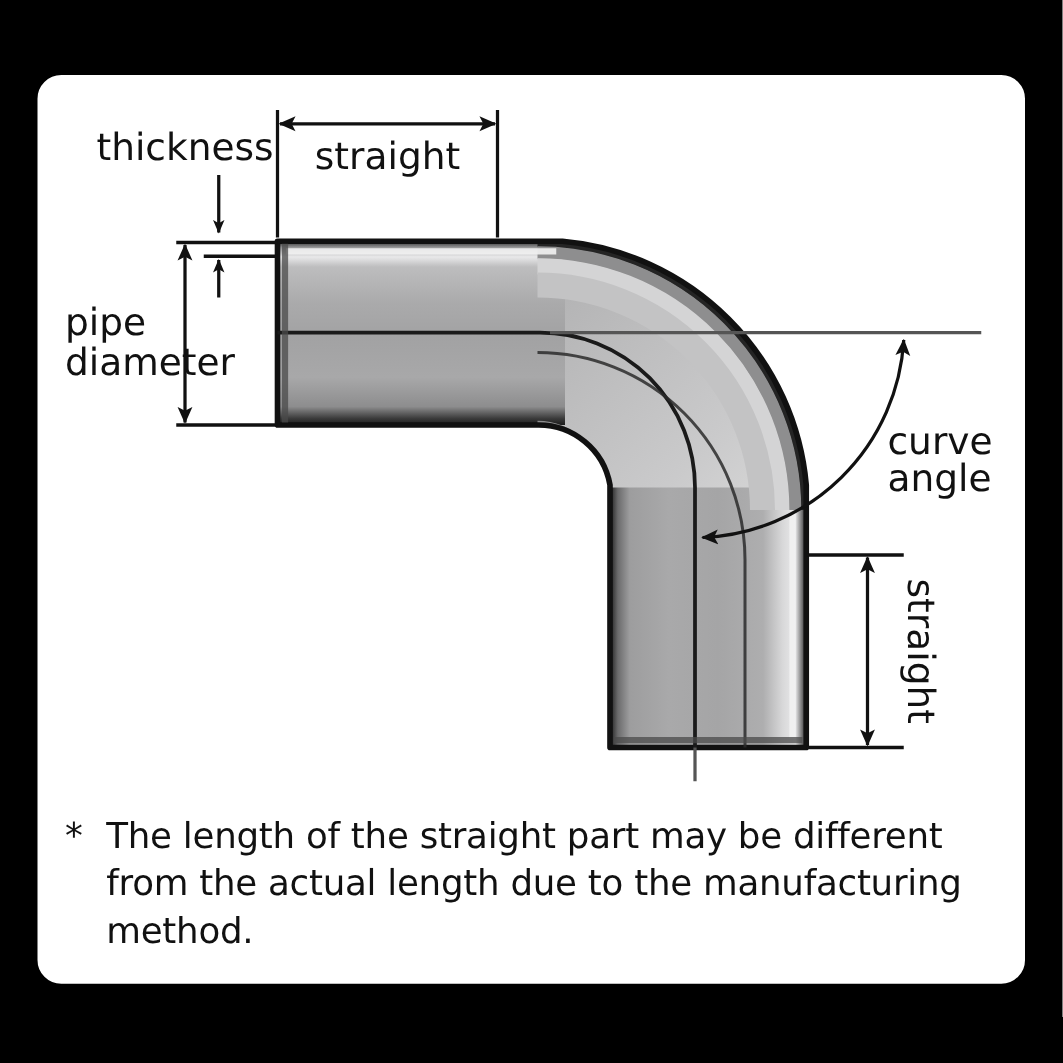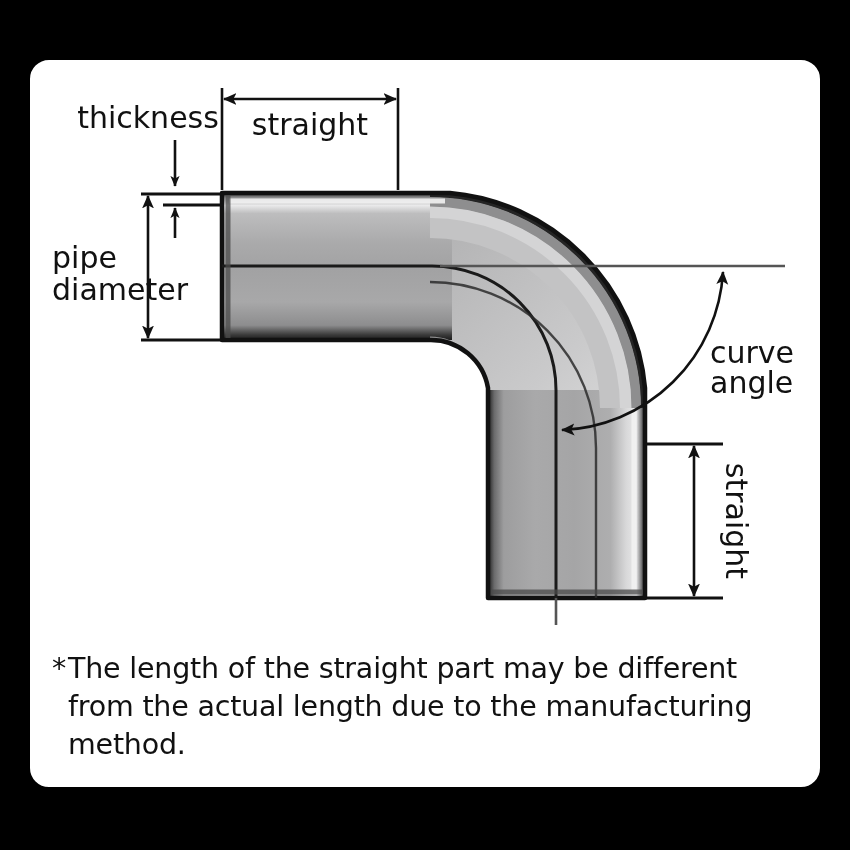--- a/index.html
+++ b/index.html
@@ -24,21 +24,21 @@
   .note{
     position:absolute;
     left:52px;top:650px;
     width:750px;
     font-size:28.5px;
     line-height:1.33;
     color:#111;
     letter-spacing:-0.2px;
   }
   .note .star{position:absolute;left:0;top:0;}
-  .note .body{display:block;margin-left:16px;}
+  .note .body{display:block;margin-left:33px;}
 </style>
 </head>
 <body>
 
 <div id="stage">
 
   <div id="panel"></div>
 
   <svg id="diagram" viewBox="0 0 850 850">
     <defs>

